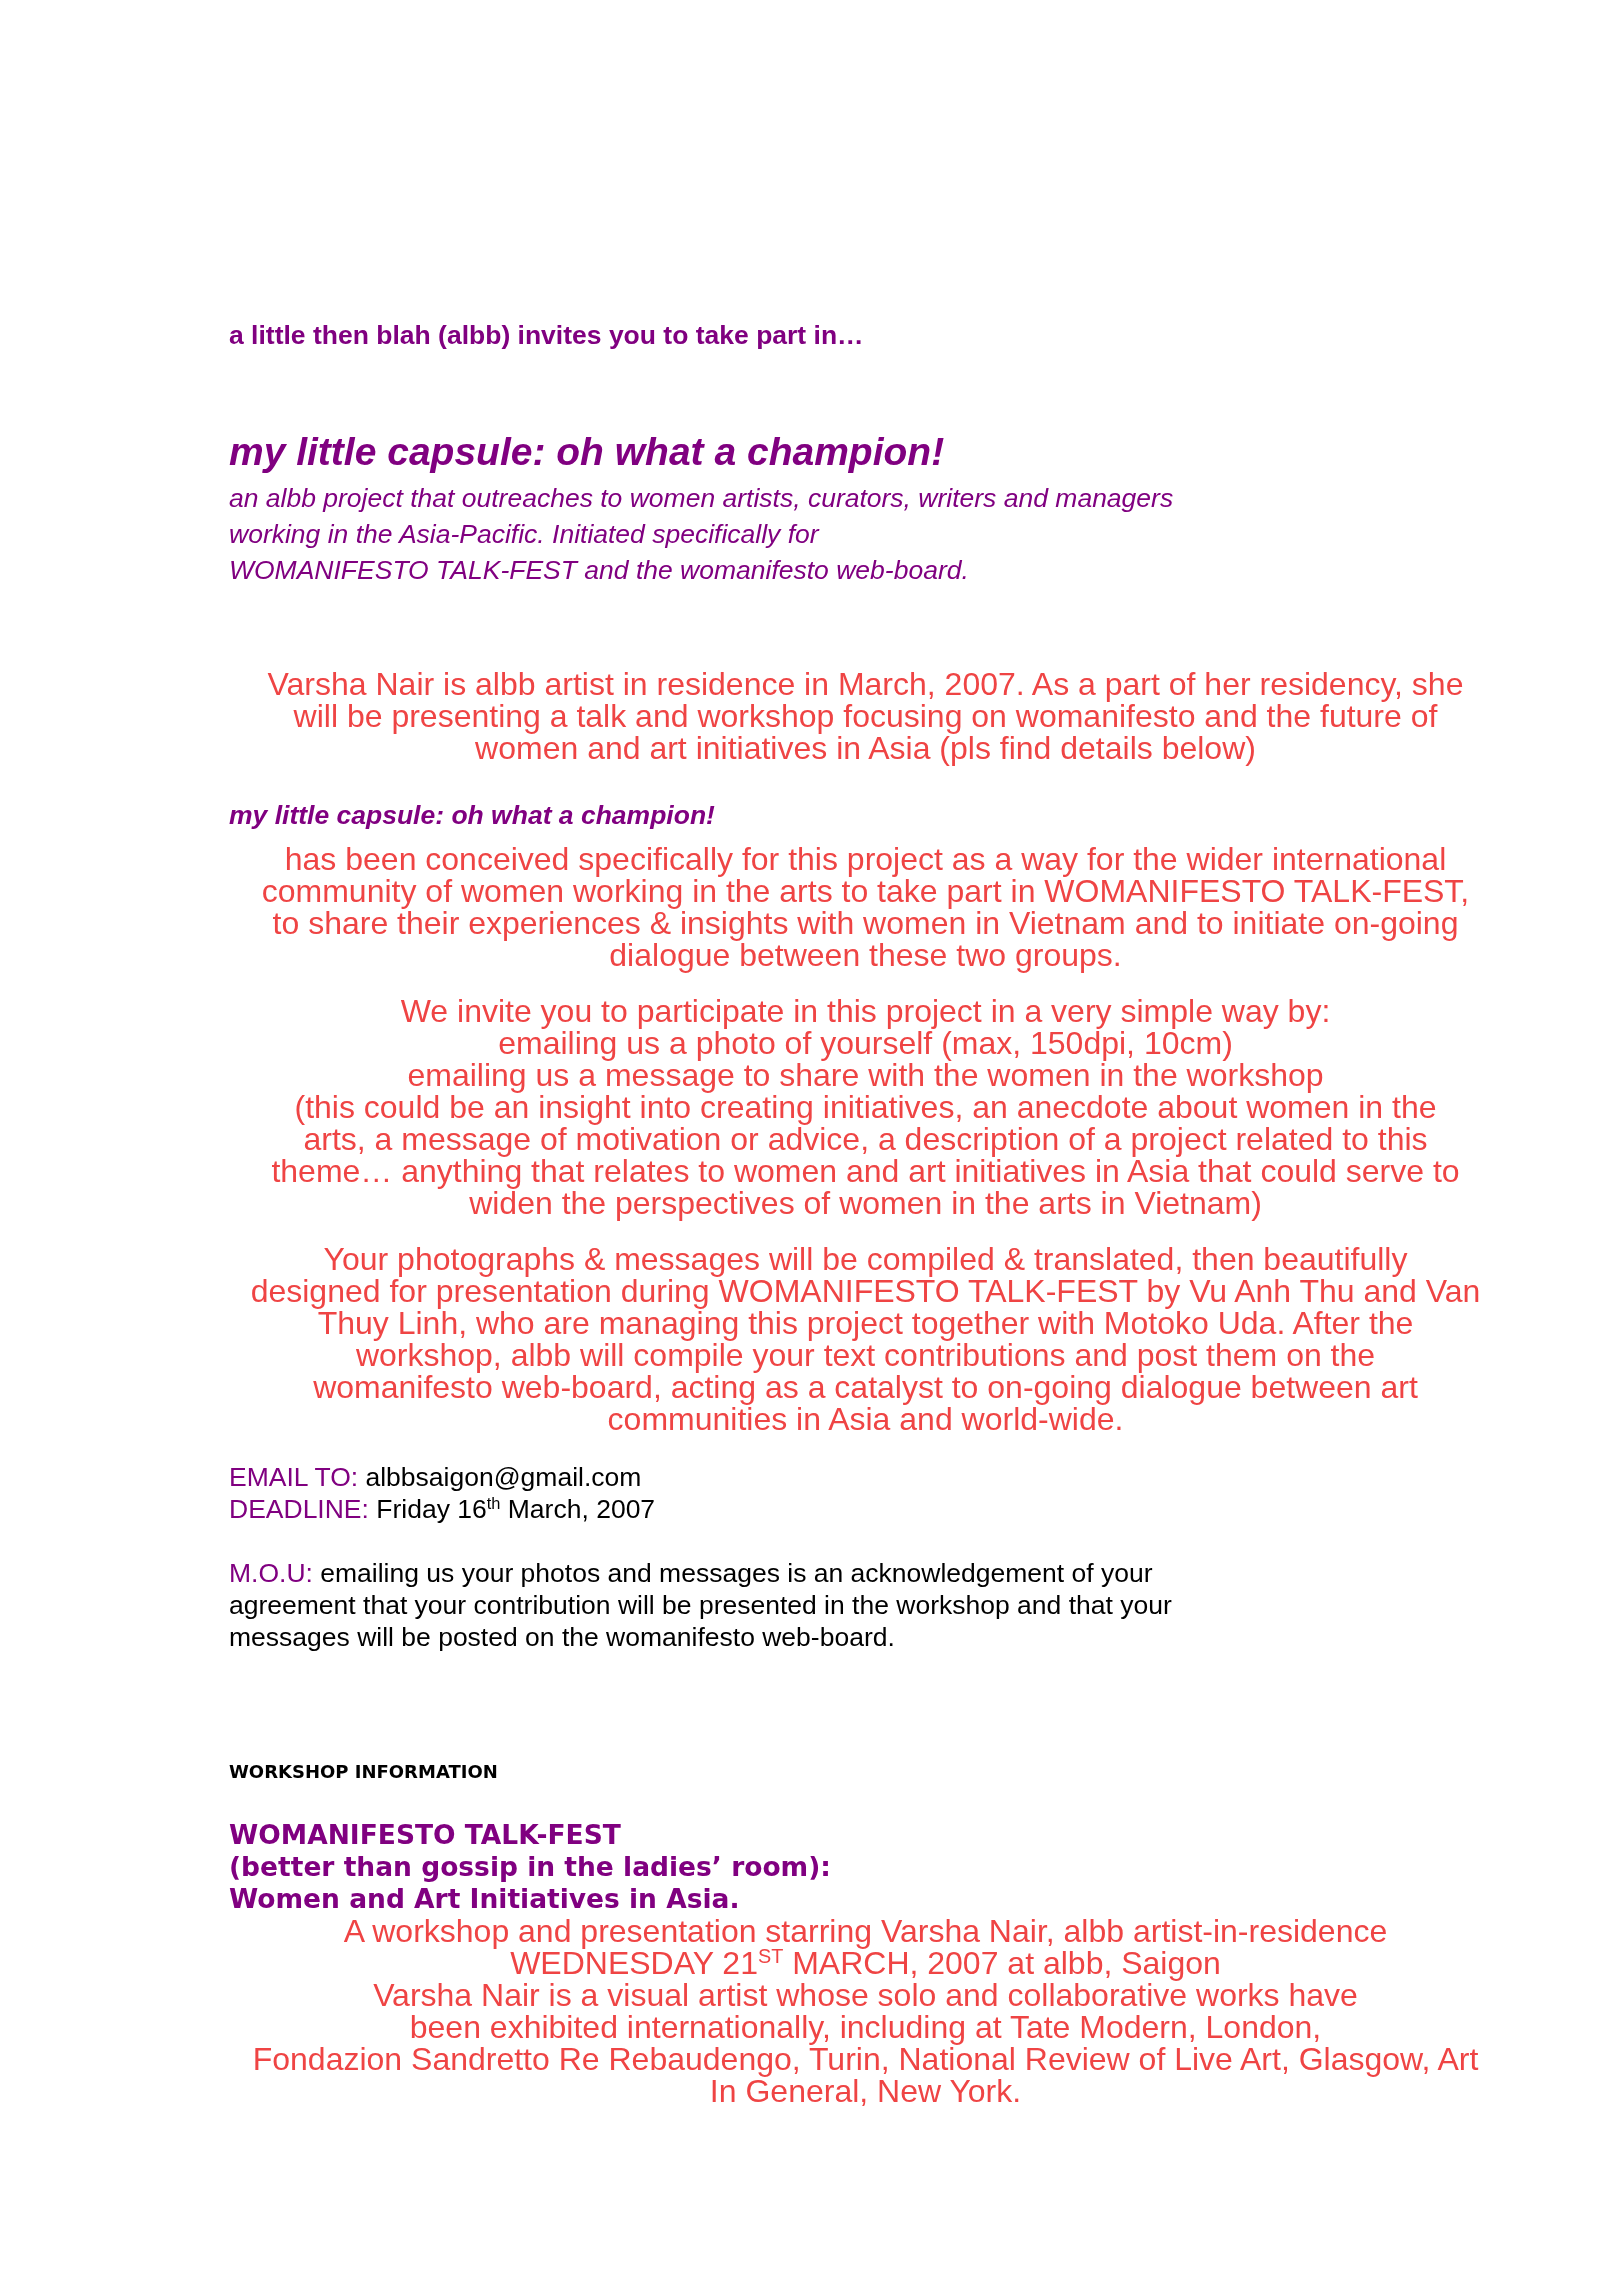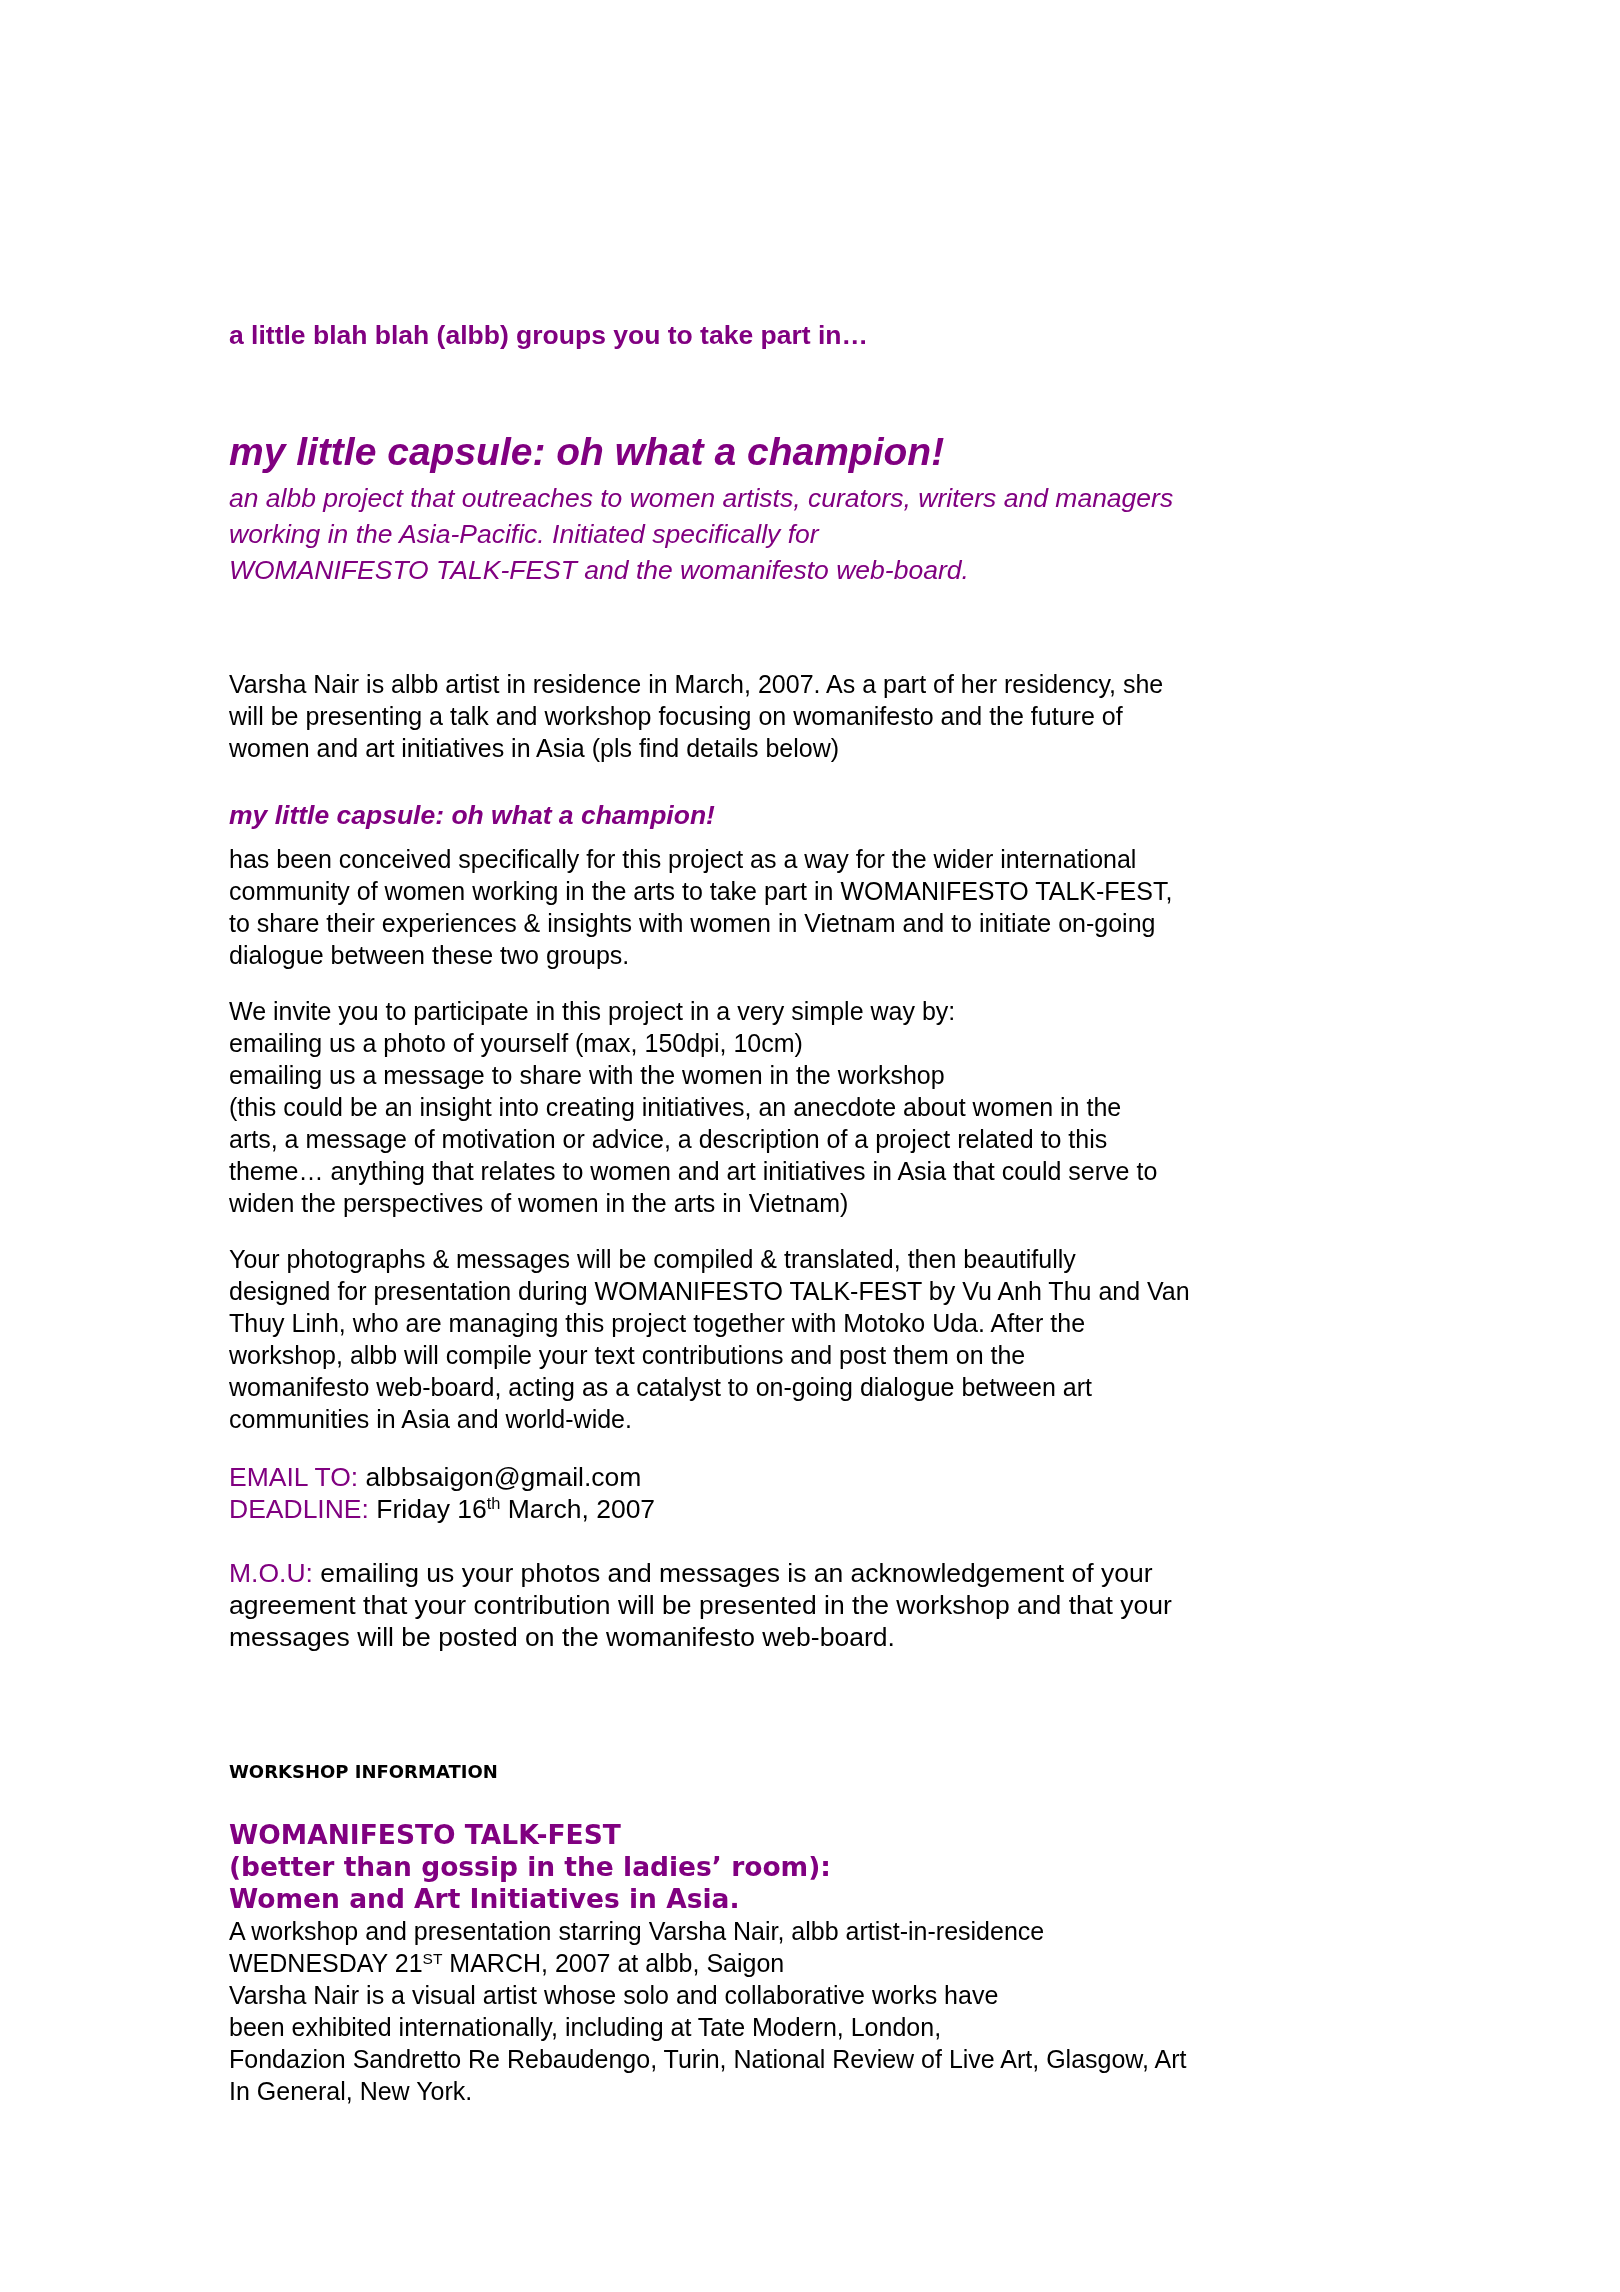--- a/index.html
+++ b/index.html
@@ -37,23 +37,24 @@
     color: #800080;
   }
   .subtitle {
     margin-top: 4.9px;
     font-size: 26.5px;
     line-height: 36px;
     font-style: italic;
     color: #800080;
   }
   .body-text {
-    font-size: 25px;
+    font-size: 32px;
     line-height: 32px;
-    color: #000000;
+    color: #ef4444;
+    text-align: center;
   }
   .p-residency { margin-top: 80px; }
   .capsule-title {
     margin-top: 35px;
     font-size: 26.5px;
     line-height: 32px;
     font-weight: bold;
     font-style: italic;
     color: #800080;
   }
@@ -90,21 +91,21 @@
   }
   .event-desc { margin-top: 0; }
   .bio-heading { margin-top: 31px; }
   .bio-text { margin-top: 0; }
 </style>
 </head>
 <body>
 
 <div class="doc">
 
-  <div class="intro-line">a little blah blah (albb) groups you to take part in…</div>
+  <div class="intro-line">a little then blah (albb) invites you to take part in…</div>
 
   <div class="main-title">my little capsule: oh what a champion!</div>
 
   <div class="subtitle pre">an albb project that outreaches to women artists, curators, writers and managers
 working in the Asia-Pacific. Initiated specifically for
 WOMANIFESTO TALK-FEST and the womanifesto web-board.</div>
 
   <div class="body-text pre p-residency">Varsha Nair is albb artist in residence in March, 2007. As a part of her residency, she
 will be presenting a talk and workshop focusing on womanifesto and the future of
 women and art initiatives in Asia (pls find details below)</div>

